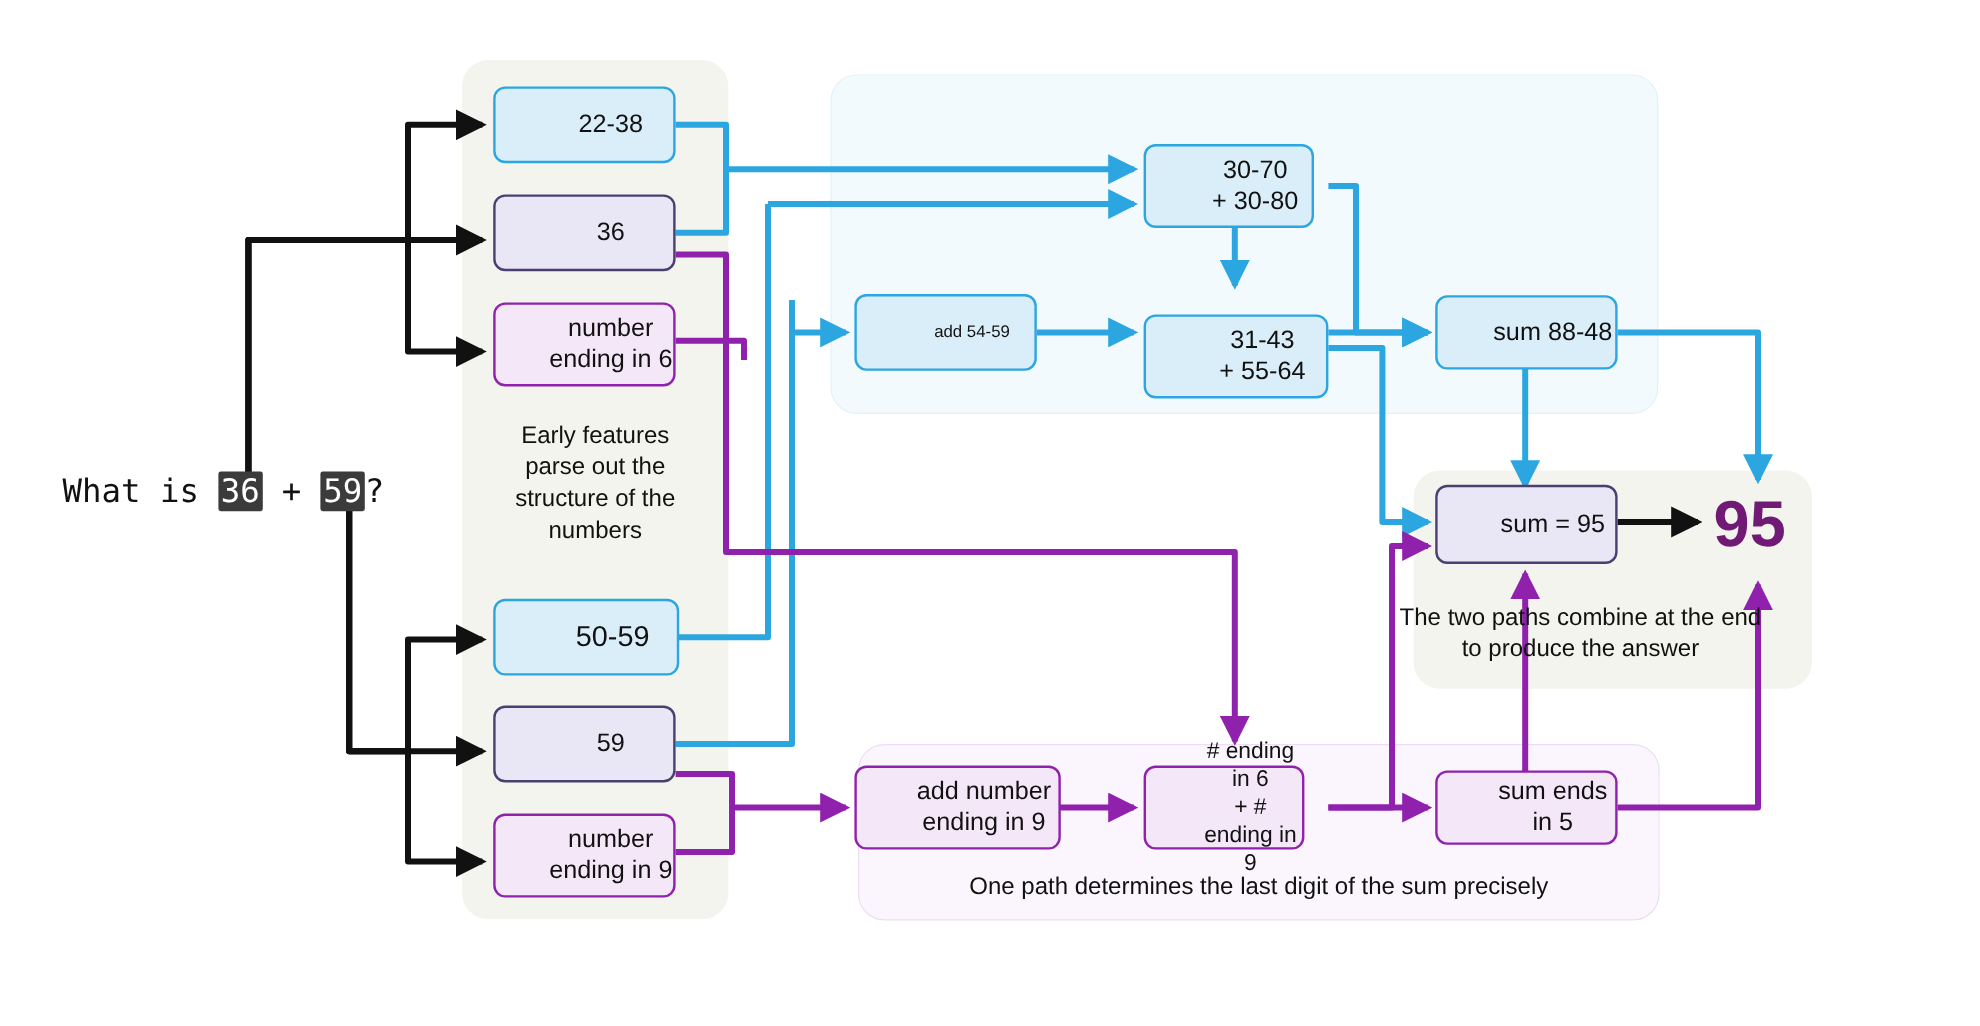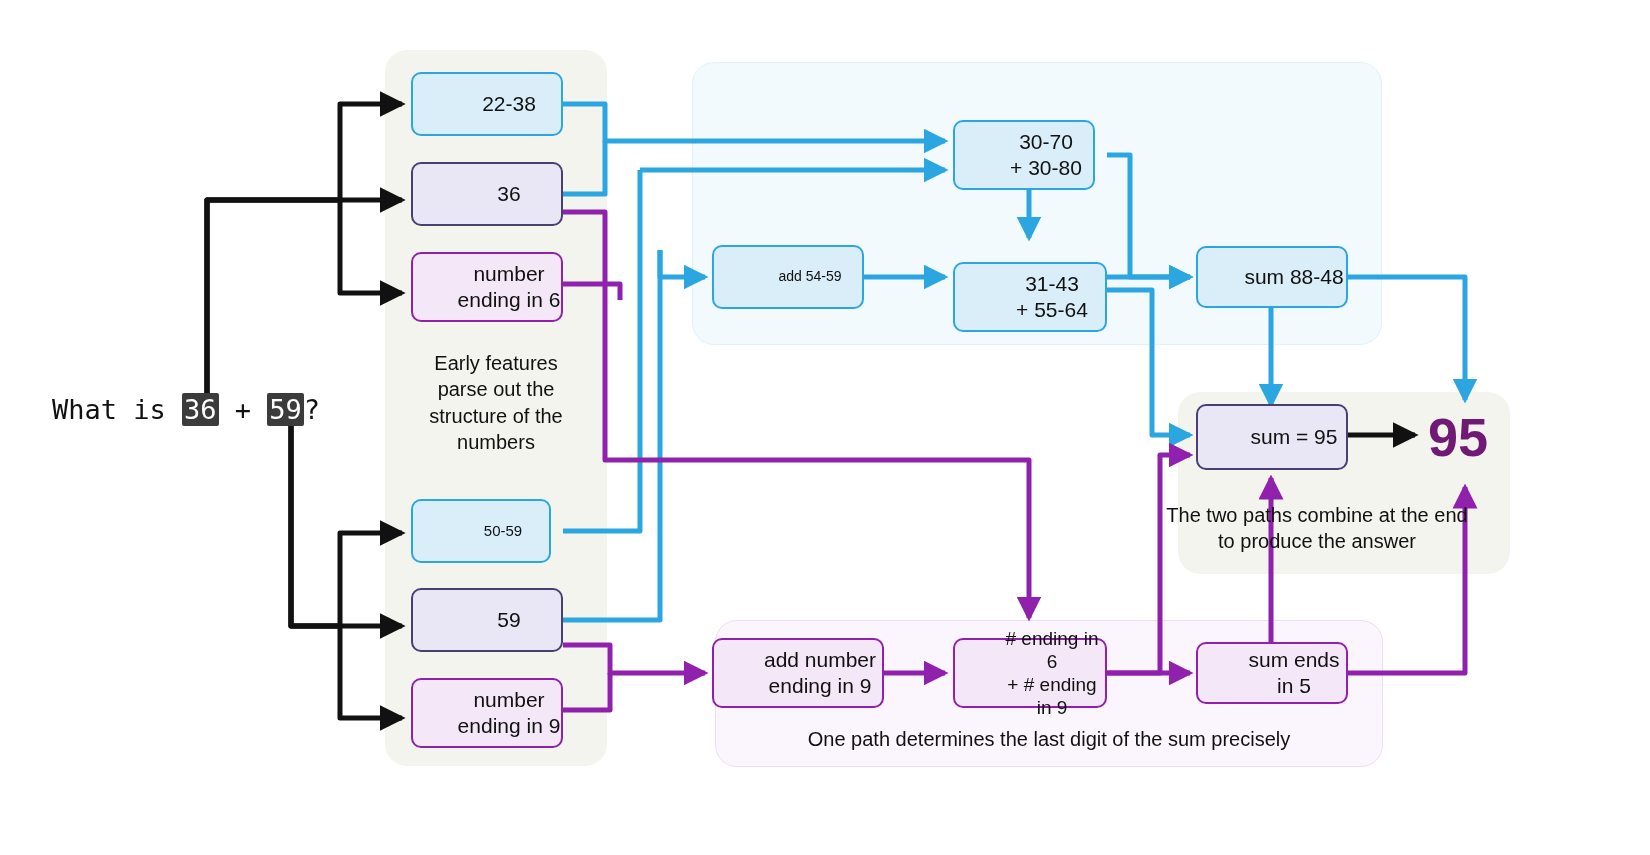--- a/index.html
+++ b/index.html
@@ -206,21 +206,21 @@
     </g>
   </svg>
 
   <div class="node blue" style="left:411px; top:72px; width:152px; height:64px; font-size:21px;">22-38</div>
 
   <div class="node lav" style="left:411px; top:162px; width:152px; height:64px; font-size:21px;">36</div>
 
   <div class="node purple" style="left:411px; top:252px; width:152px; height:70px; font-size:21px;">number
 ending in 6</div>
 
-  <div class="node blue" style="left:411px; top:499px; width:140px; height:64px; font-size:15px;">50-59</div>
+  <div class="node blue" style="left:411px; top:499px; width:155px; height:64px; font-size:24px;">50-59</div>
 
   <div class="node lav" style="left:411px; top:588px; width:152px; height:64px; font-size:21px;">59</div>
 
   <div class="node purple" style="left:411px; top:678px; width:152px; height:70px; font-size:21px;">number
 ending in 9</div>
 
   <div class="node blue" style="left:712px; top:245px; width:152px; height:64px; font-size:14px;">add 54-59</div>
 
   <div class="node blue" style="left:953px; top:120px; width:142px; height:70px; font-size:21px;">30-70
 + 30-80</div>
@@ -228,21 +228,21 @@
   <div class="node blue" style="left:953px; top:238px; width:154px; height:70px; font-size:21px;margin-top:24px;">31-43
 + 55-64</div>
 
   <div class="node blue" style="left:1196px; top:246px; width:152px; height:62px; font-size:21px;">sum 88-48</div>
 
   <div class="node lav" style="left:1196px; top:404px; width:152px; height:66px; font-size:21px;">sum = 95</div>
 
   <div class="node purple" style="left:712px; top:638px; width:172px; height:70px; font-size:21px;">add number
 ending in 9</div>
 
-  <div class="node purple" style="left:953px; top:638px; width:154px; height:70px; font-size:19px;"># ending in 6
+  <div class="node purple" style="left:953px; top:638px; width:134px; height:70px; font-size:19px;"># ending in 6
 + # ending in 9</div>
 
   <div class="node purple" style="left:1196px; top:642px; width:152px; height:62px; font-size:21px;">sum ends in 5</div>
 
   <div class="caption" style="left:390px; top:350px; width:212px; font-size:20px;">Early features
 parse out the
 structure of the
 numbers</div>
 
 

